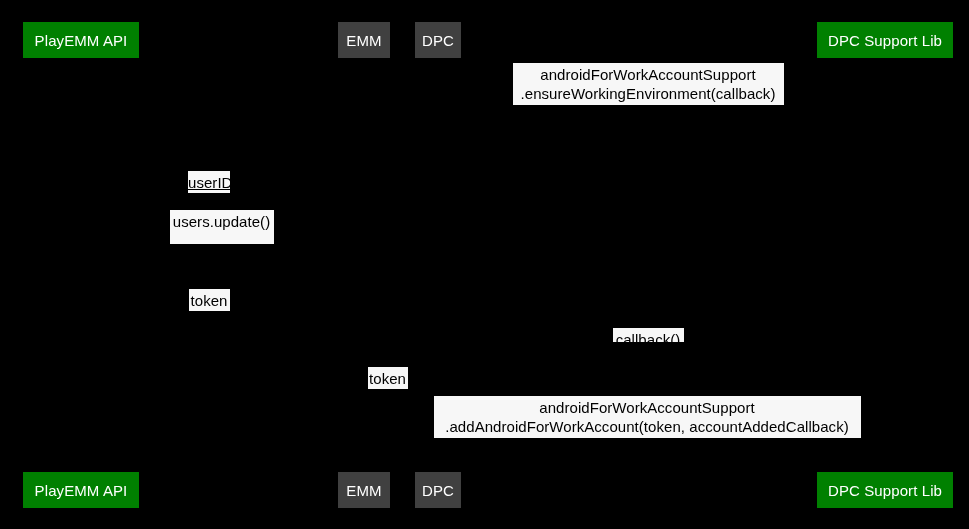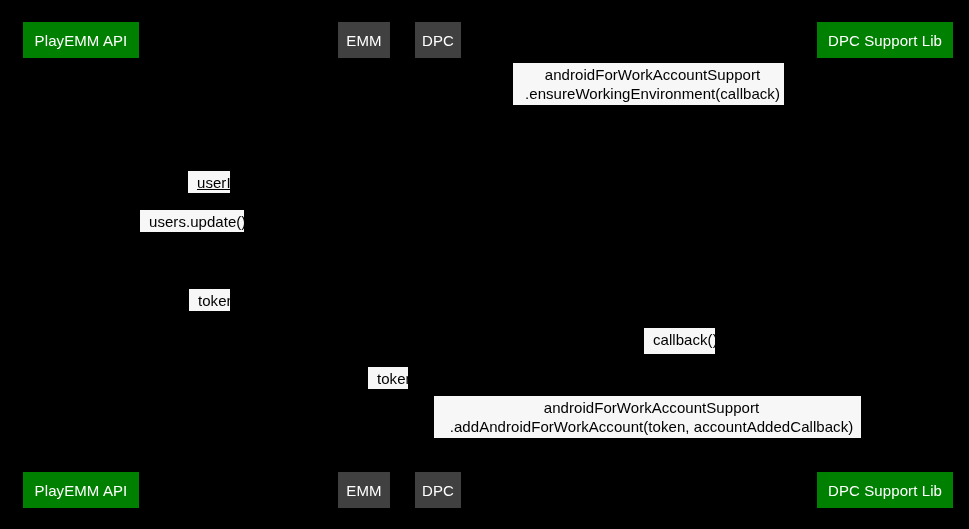--- a/index.html
+++ b/index.html
@@ -40,21 +40,21 @@
 
   .msg-label {
     position: absolute;
     box-sizing: border-box;
     background: #f7f7f7;
     color: #000000;
     font-size: 15px;
     line-height: 19px;
     text-align: center;
     white-space: pre;
-    padding: 2px 1px 1px 9px;
+    padding: 2px 1px 1px 0;
     letter-spacing: 0.05px;
   }
   .msg-label.two-line {
     line-height: 19px;
     padding-top: 2px;
   }
 </style>
 </head>
 <body>
 
@@ -77,26 +77,26 @@
   <div class="lifeline-box green" style="left:804px; top:22px; width:136px; height:36px;">
     <span>DPC Support Lib</span>
   </div>
 
   <div class="msg-label two-line" style="left:513px; top:63px; width:271px; height:42px;"><span>androidForWorkAccountSupport
 .ensureWorkingEnvironment(callback)</span></div>
 
 
   <div class="msg-label" style="left:188px; top:171px; width:42px; height:22px;text-decoration:underline;"><span>userID</span></div>
 
-  <div class="msg-label" style="left:140px; top:210px; width:104px; height:22px;"><span>users.update()</span></div>
+  <div class="msg-label" style="left:170px; top:210px; width:104px; height:34px;"><span>users.update()</span></div>
 
 
   <div class="msg-label" style="left:189px; top:289px; width:41px; height:22px;"><span>token</span></div>
 
-  <div class="msg-label" style="left:613px; top:328px; width:71px; height:26px;margin-left:31px;"><span>callback()</span></div>
+  <div class="msg-label" style="left:613px; top:328px; width:71px; height:14px;"><span>callback()</span></div>
 
   <div class="msg-label" style="left:368px; top:367px; width:40px; height:22px;"><span>token</span></div>
 
   <div class="msg-label two-line" style="left:434px; top:396px; width:427px; height:42px;"><span>androidForWorkAccountSupport
 .addAndroidForWorkAccount(token, accountAddedCallback)</span></div>
 
   <div class="lifeline-box green" style="left:10px; top:472px; width:116px; height:36px;">
     <span>PlayEMM API</span>
   </div>
   <div class="lifeline-box blue" style="left:325px; top:472px; width:52px; height:36px;">

